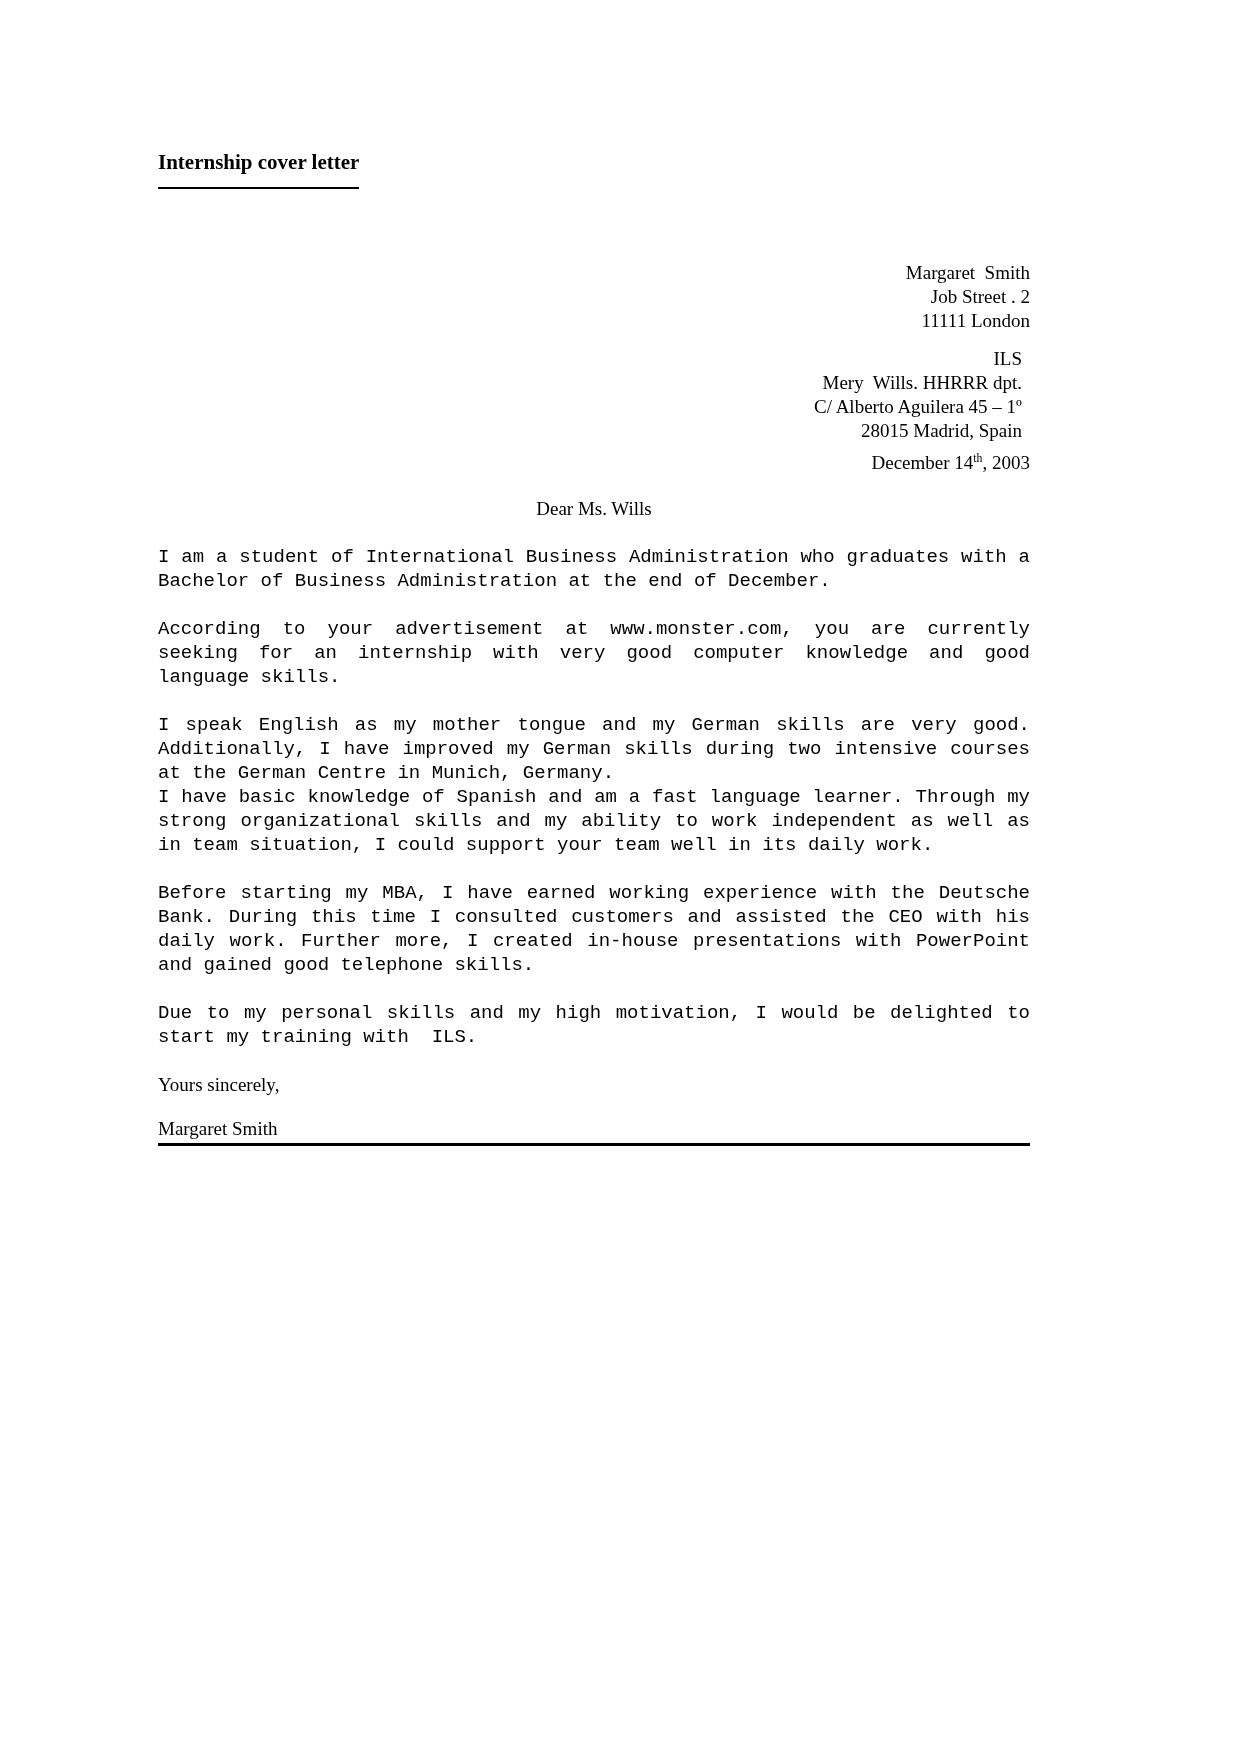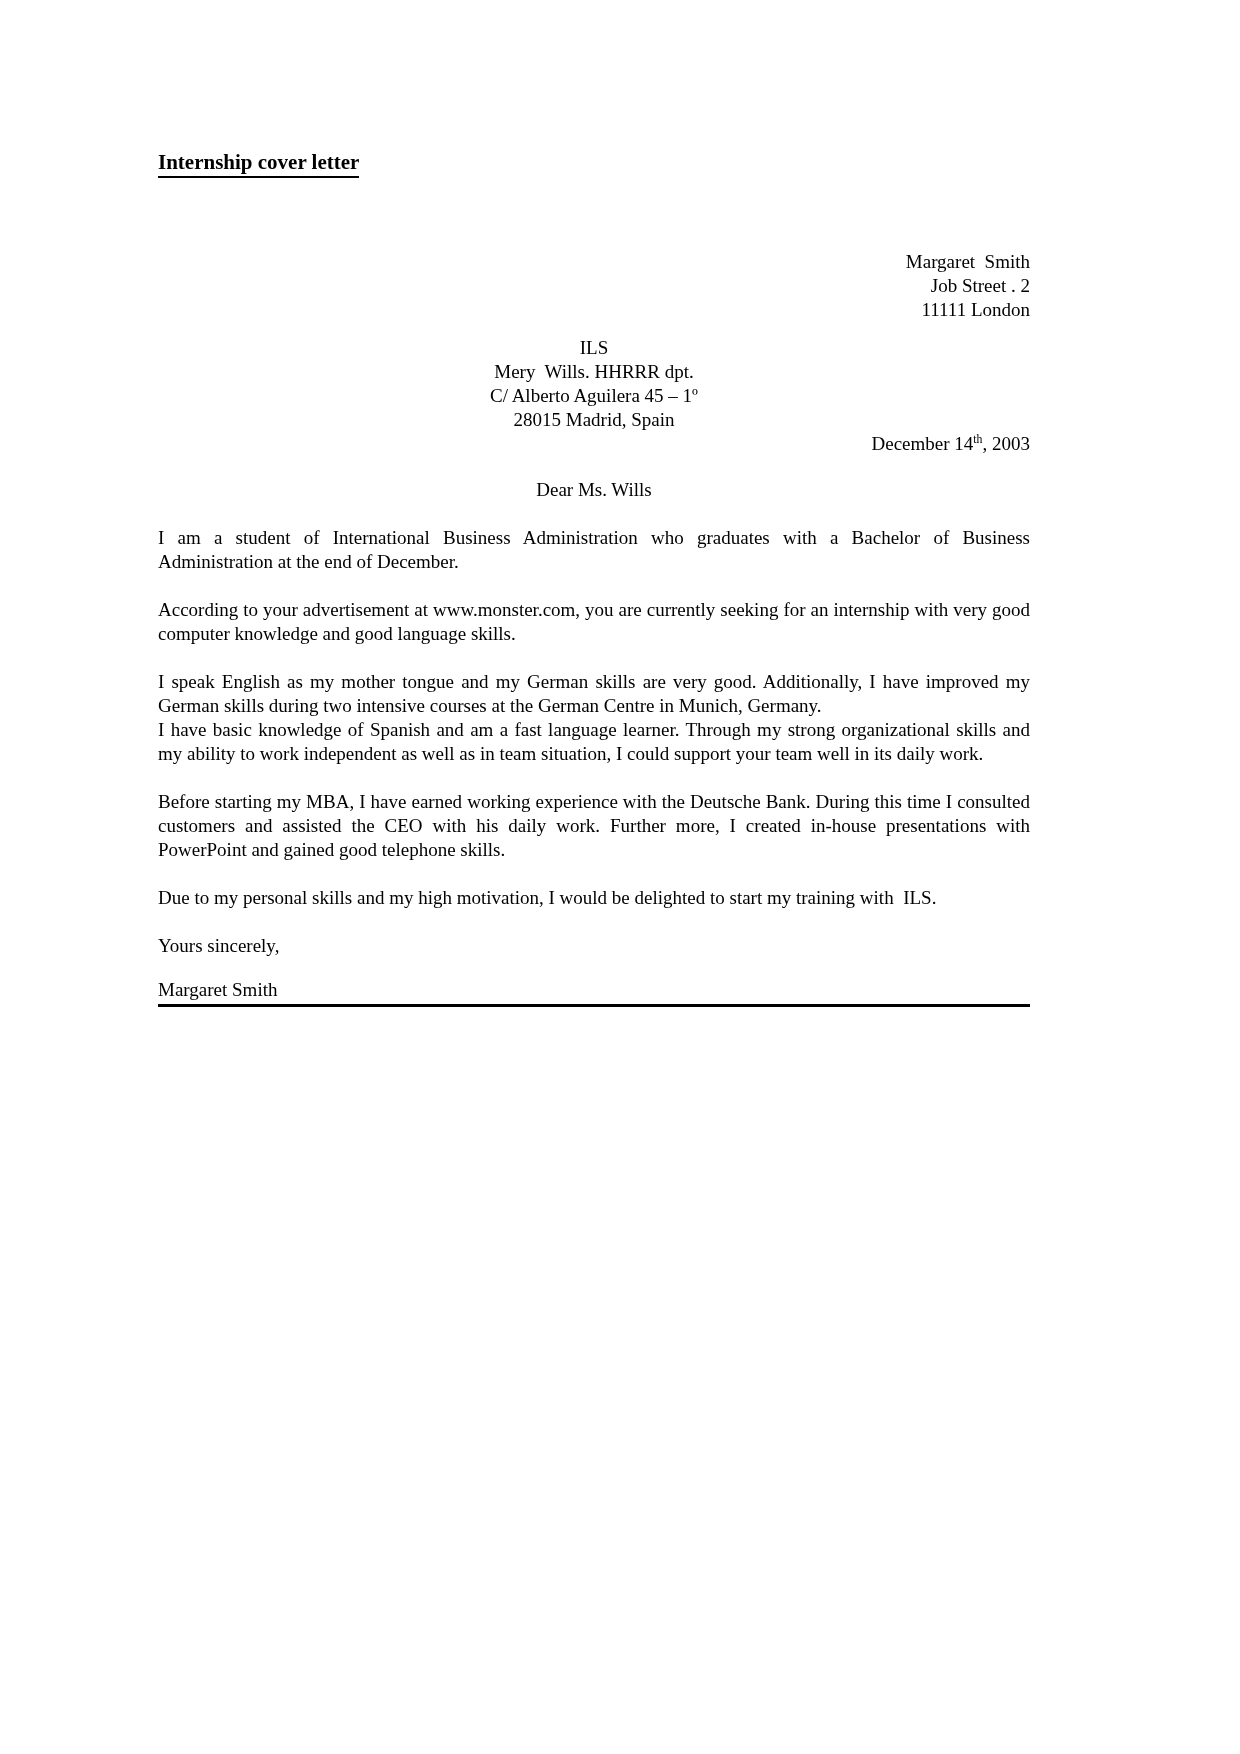--- a/index.html
+++ b/index.html
@@ -21,29 +21,29 @@
     color: #000000;
   }
   .doc-title {
     font-size: 21px;
     font-weight: bold;
     margin: 0 0 72px 0;
   }
   .doc-title span {
     display: inline-block;
     border-bottom: 2px solid #000;
-    padding-bottom: 2px;
+    padding-bottom: 13px;
   }
   .sender-block {
     text-align: right;
     margin: 0 0 14px 0;
   }
   .recipient-block {
-    text-align: center;
-    margin: 0;
+    text-align: right;
+    margin: 8px;
   }
   .addr-line {
     white-space: pre-wrap;
   }
   .date-line {
     text-align: right;
     margin: 0 0 22px 0;
     white-space: pre-wrap;
   }
   .date-line .sup {
@@ -53,20 +53,21 @@
   }
   .salutation {
     margin: 0 0 24px 0;
     white-space: pre-wrap;
     text-align: center;
   }
   .para {
     margin: 0 0 24px 0;
     text-align: justify;
     white-space: pre-wrap;
+    font-family: Liberation Mono, monospace;
   }
   .closing {
     margin: 24px 0 20px 0;
     white-space: pre-wrap;
   }
   .signature {
     margin: 0;
     white-space: pre-wrap;
   }
   .signature-rule {

